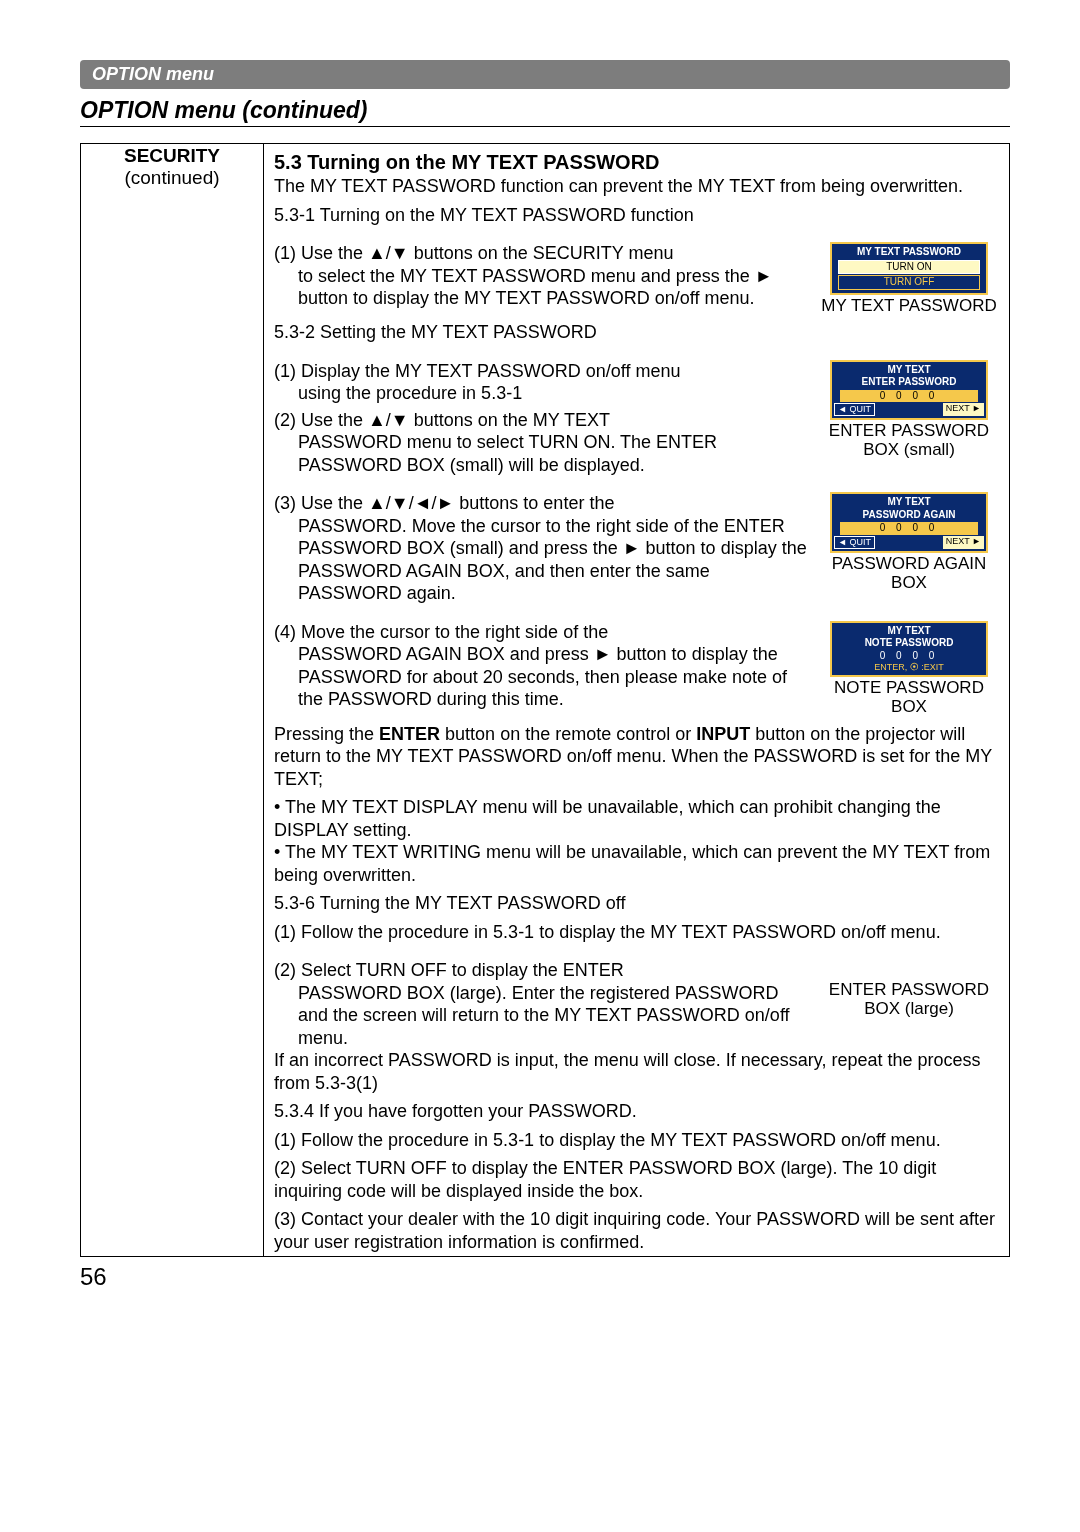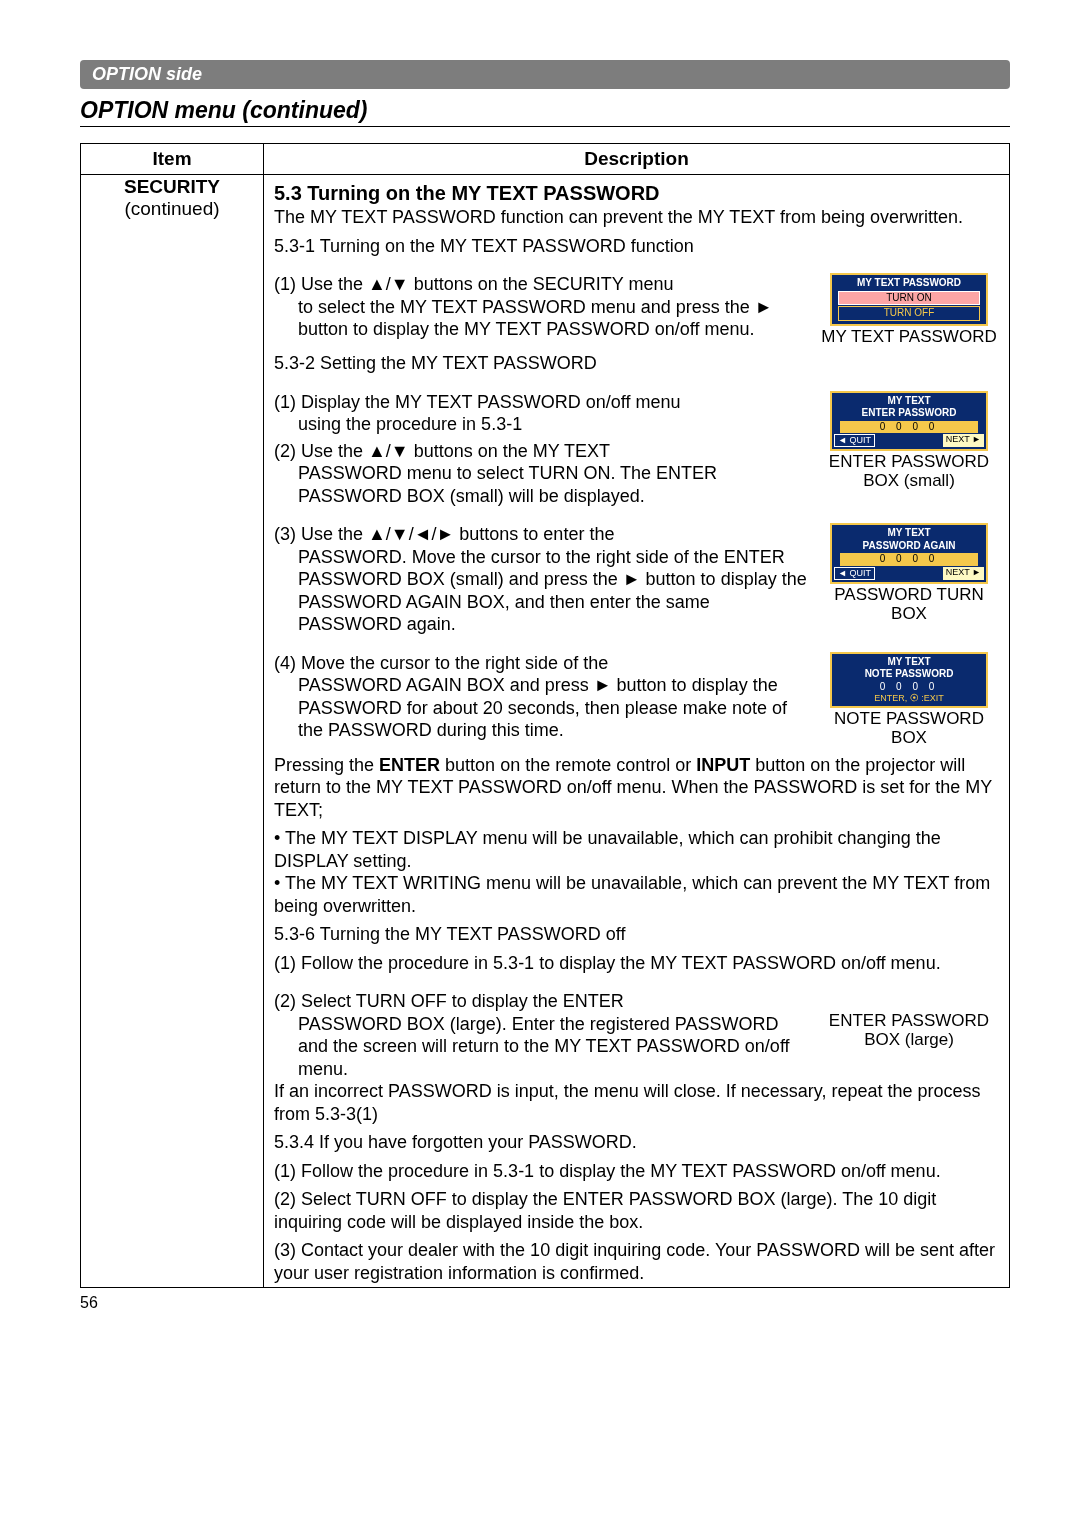--- a/index.html
+++ b/index.html
@@ -82,38 +82,38 @@
     line-height: 1.1;
   }
   .indent {
     padding-left: 24px;
     display: block;
   }
   .bullet {
     margin-top: 6px;
   }
   .page-num {
-    font-size: 16px;
+    font-size: 24px;
     margin-top: 6px;
   }
 
   
   .osd {
     border: 2px solid #f5c84b;
     background: #0a2a6e;
     color: #fff;
     font-size: 10px;
     padding: 2px;
     text-align: left;
     width: 150px;
     margin: 0 auto;
   }
   .osd .title { text-align: center; font-weight: bold; }
   .osd .opt-on {
-    background: #fca5a5; color: #000; border: 1px solid #fff;
+    background: #fef9c3; color: #000; border: 1px solid #fff;
     text-align: center; margin: 1px 4px;
   }
   .osd .opt-off {
     border: 1px solid #f5c84b; color: #f5c84b;
     text-align: center; margin: 1px 4px;
   }
   .osd .digits {
     background: #f5c84b; color: #000; text-align: center;
     letter-spacing: 4px; margin: 1px 6px;
   }
@@ -122,29 +122,25 @@
     margin-top: 1px;
   }
   .osd .nav .q { background: #0a2a6e; color: #fff; border: 1px solid #fff; padding: 0 3px; }
   .osd .nav .n { background: #fef9c3; color: #000; padding: 0 3px; }
   .osd .exit { text-align: center; color: #f5c84b; font-size: 9px; }
 </style>
 </head>
 <body>
 
 <div class="page">
-  <div class="menu-banner">OPTION side</div>
+  <div class="menu-banner">OPTION menu</div>
   <div class="section-title">OPTION menu (continued)</div>
 
   <table class="main">
     <tbody>
-        <tr>
-      <th>Item</th>
-      <th>Description</th>
-    </tr>
     <tr>
       <td class="item-col">
         <span class="item-name">SECURITY</span><br>
         <span>(continued)</span>
       </td>
       <td class="desc-col">
         <span class="desc-title">5.3 Turning on the MY TEXT PASSWORD</span><br>
         <span>The MY TEXT PASSWORD function can prevent the MY TEXT from being overwritten.</span>
 
         <div class="sub-heading">5.3-1 Turning on the MY TEXT PASSWORD function</div>
@@ -195,21 +191,21 @@
           <div class="step-fig">
             <div class="osd">
               <div class="title">MY TEXT</div>
               <div class="title">PASSWORD AGAIN</div>
               <div class="digits">0 0 0 0</div>
               <div class="nav">
                 <span class="q">◄ QUIT</span>
                 <span class="n">NEXT ►</span>
               </div>
             </div>
-            <div class="caption">PASSWORD TURN BOX</div>
+            <div class="caption">PASSWORD AGAIN BOX</div>
           </div>
         </div>
 
         <div class="step-row">
           <div class="step-text">
             <span>(4) Move the cursor to the right side of the</span>
             <span class="indent">PASSWORD AGAIN BOX and press ► button to display the PASSWORD for about 20 seconds, then please make note of the PASSWORD during this time.</span>
           </div>
           <div class="step-fig">
             <div class="osd">

